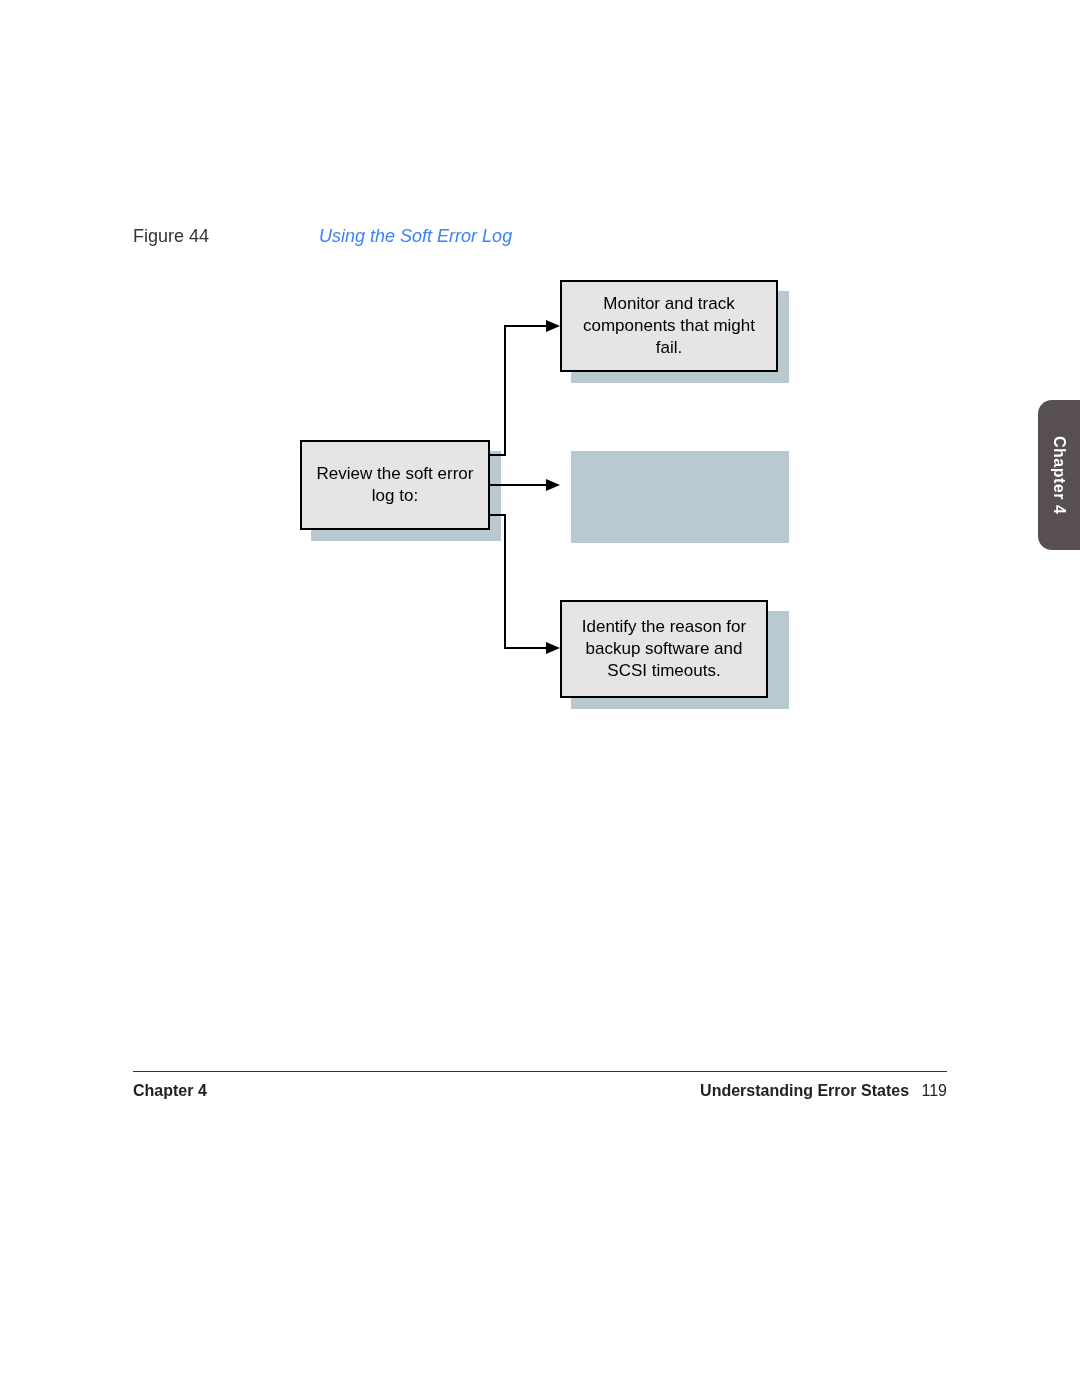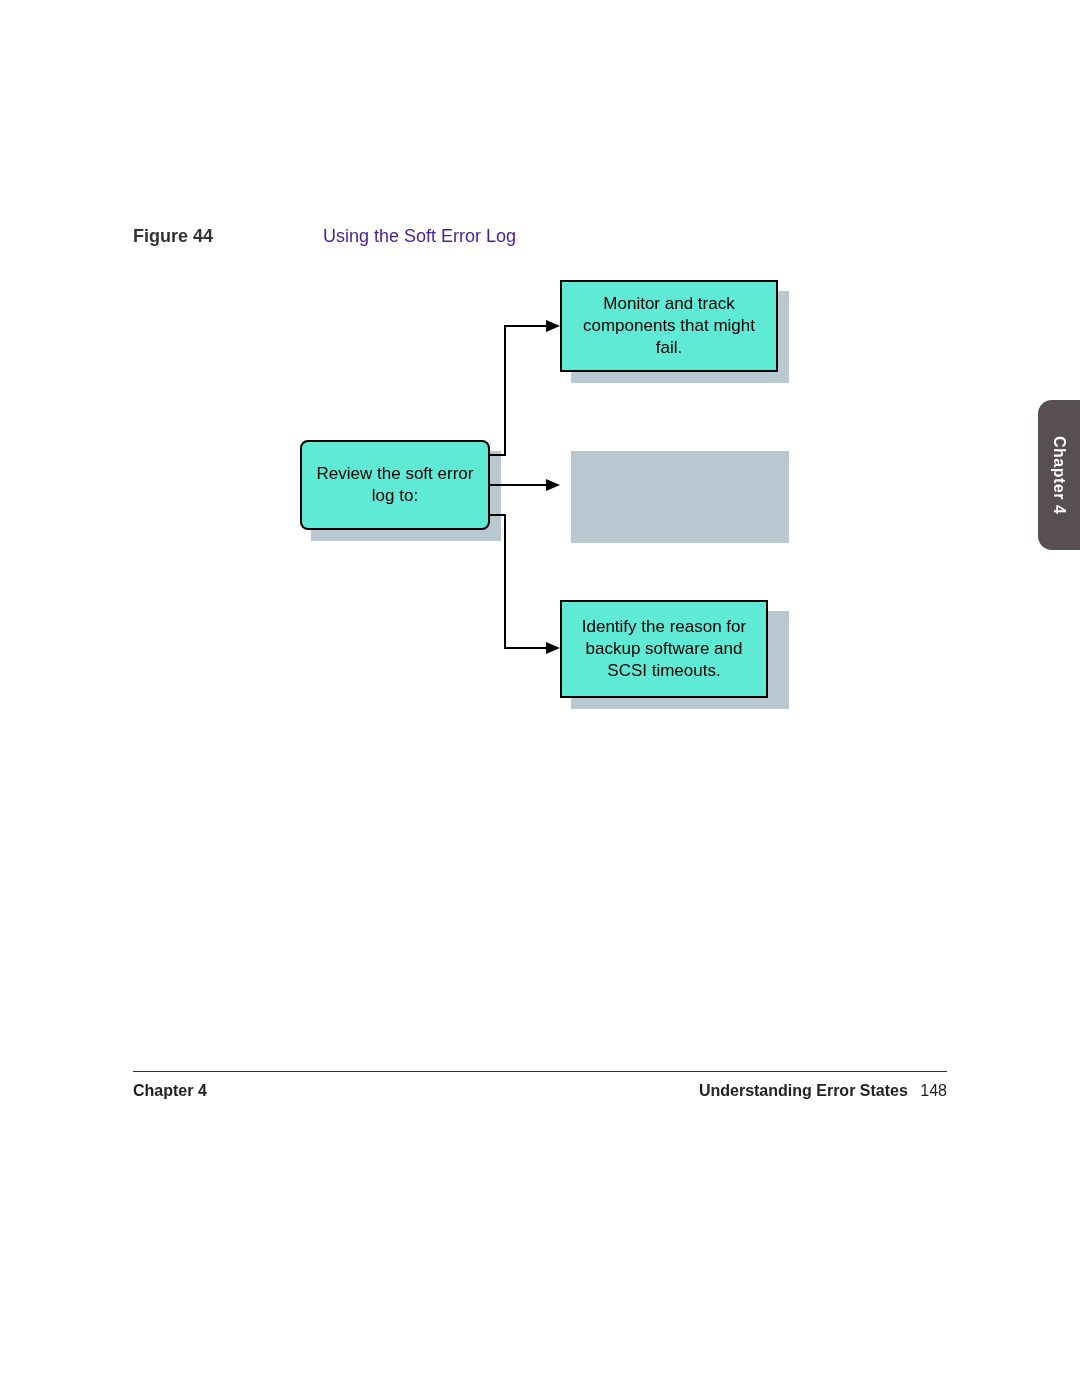--- a/index.html
+++ b/index.html
@@ -17,57 +17,57 @@
     }
     .figure-header {
       position: absolute;
       top: 226px;
       left: 133px;
       display: flex;
       align-items: baseline;
       font-size: 18px;
     }
     .figure-label {
-      font-weight: bold;
+      font-weight: normal;
       color: #333;
       margin-right: 110px;
     }
     .figure-caption {
-      color: #4c1d95;
+      color: #3b82f6;
       font-weight: normal;
+      font-style: italic;
     }
     .diagram-container {
       position: absolute;
       top: 260px;
       left: 300px;
       width: 560px;
       height: 510px;
     }
     .dbox {
       position: absolute;
-      background: #5eead4;
+      background: #e5e5e5;
       border: 2px solid #000;
       text-align: center;
       display: flex;
       align-items: center;
       justify-content: center;
       font-size: 17px;
       line-height: 1.3;
       padding: 8px 12px;
     }
     .dshadow {
       position: absolute;
       background: #b8c9d1;
     }
     .box-source {
       left: 0;
       top: 180px;
       width: 190px;
       height: 90px;
-      border-radius: 8px;
     }
     .shadow-source {
       left: 11px;
       top: 191px;
       width: 190px;
       height: 90px;
     }
     .box-t1 {
       left: 260px;
       top: 20px;
@@ -193,15 +193,15 @@
 </div>
 
 <div class="side-tab">
   <span class="side-tab-text">Chapter 4</span>
 </div>
 
 <div class="footer">
   <span class="footer-left">Chapter 4</span>
   <span class="footer-right">
     <span>Understanding Error States</span>
-    <span class="pageno">148</span>
+    <span class="pageno">119</span>
   </span>
 </div>
 
 </body></html>

